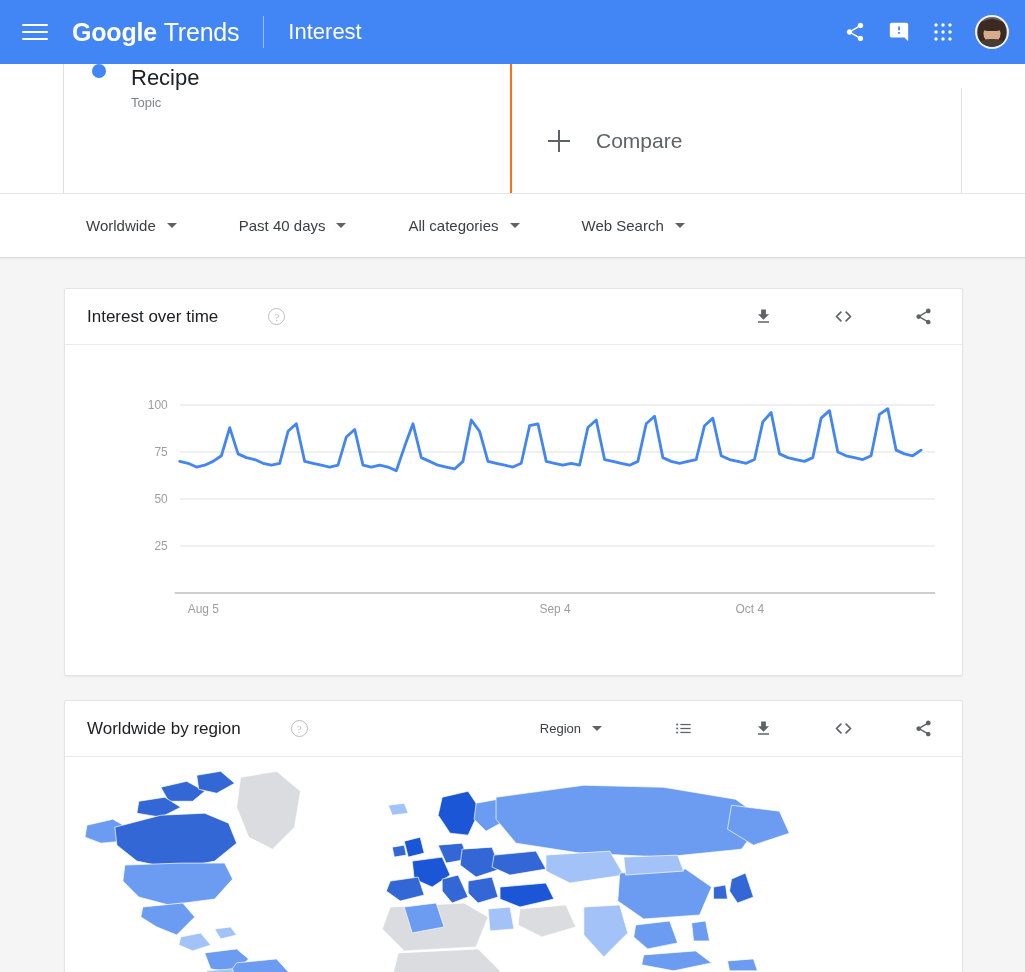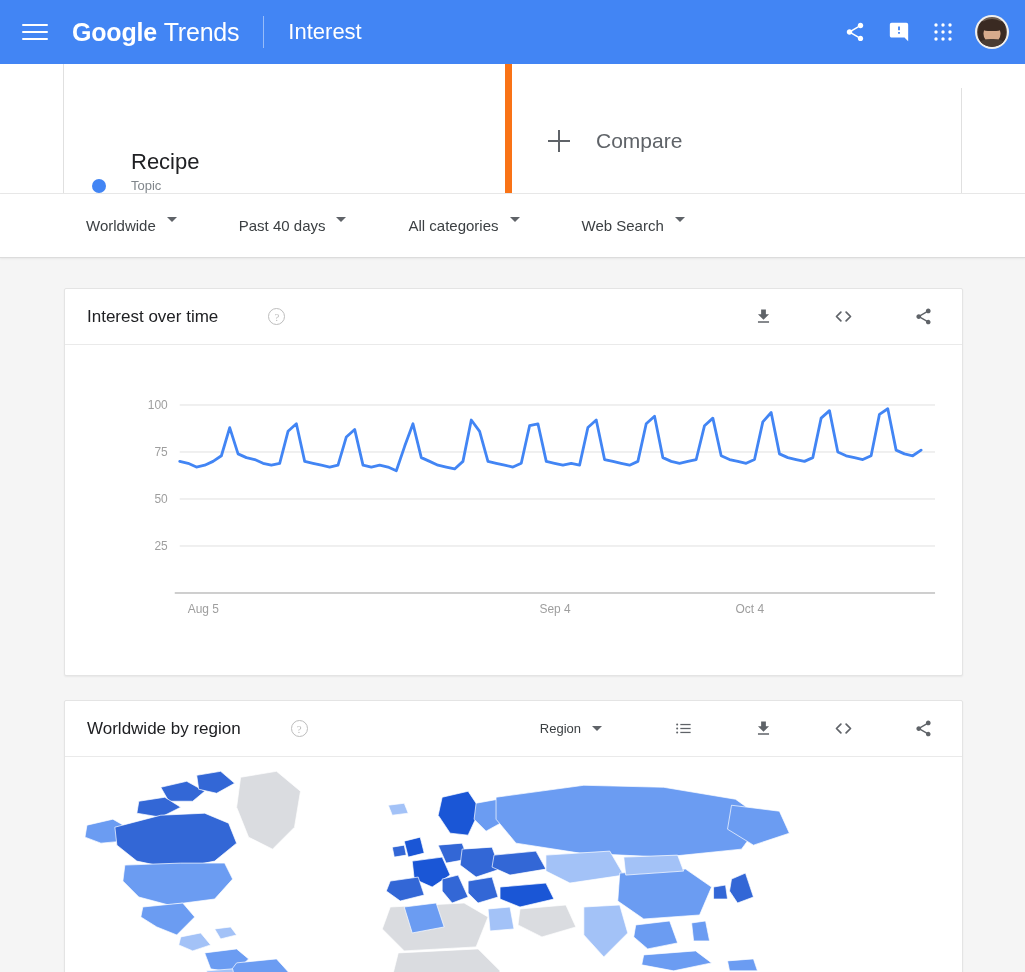--- a/index.html
+++ b/index.html
@@ -103,22 +103,22 @@
     border-bottom: 1px solid #e8e8e8;
     position: relative;
   }
   .term-gutter-left {
     width: 64px; height: 100%;
     border-right: 1px solid #e0e0e0;
     flex: none;
   }
   .term-card {
     width: 448px; flex: none;
-    border-right: 7px solid #f97316;
-    display: flex; align-items: flex-end;
+    border-right: 2px solid #f97316;
+    display: flex; align-items: flex-start;
     padding-left: 28px;
     cursor: pointer;
   }
   .term-dot {
     width: 14px; height: 14px; border-radius: 50%;
     background: #4285f4;
     flex: none;
     margin-right: 25px;
   }
   .term-text .term-title {
@@ -151,21 +151,21 @@
   .filter-bar {
     background: #fff;
     height: 64px;
     display: flex; align-items: center;
     padding-left: 86px;
     border-bottom: 1px solid #dcdcdc;
     box-shadow: 0 1px 2px rgba(0,0,0,0.06);
     position: relative; z-index: 5;
   }
   .filter {
-    display: flex; 
+    display: flex; align-items: center;
     margin-right: 62px;
     cursor: pointer;
   }
   .filter-label { font-size: 15px; color: #3c4043; }
   .caret {
     width: 0; height: 0;
     border-left: 5px solid transparent;
     border-right: 5px solid transparent;
     border-top: 5px solid #5f6368;
     margin-left: 11px;

